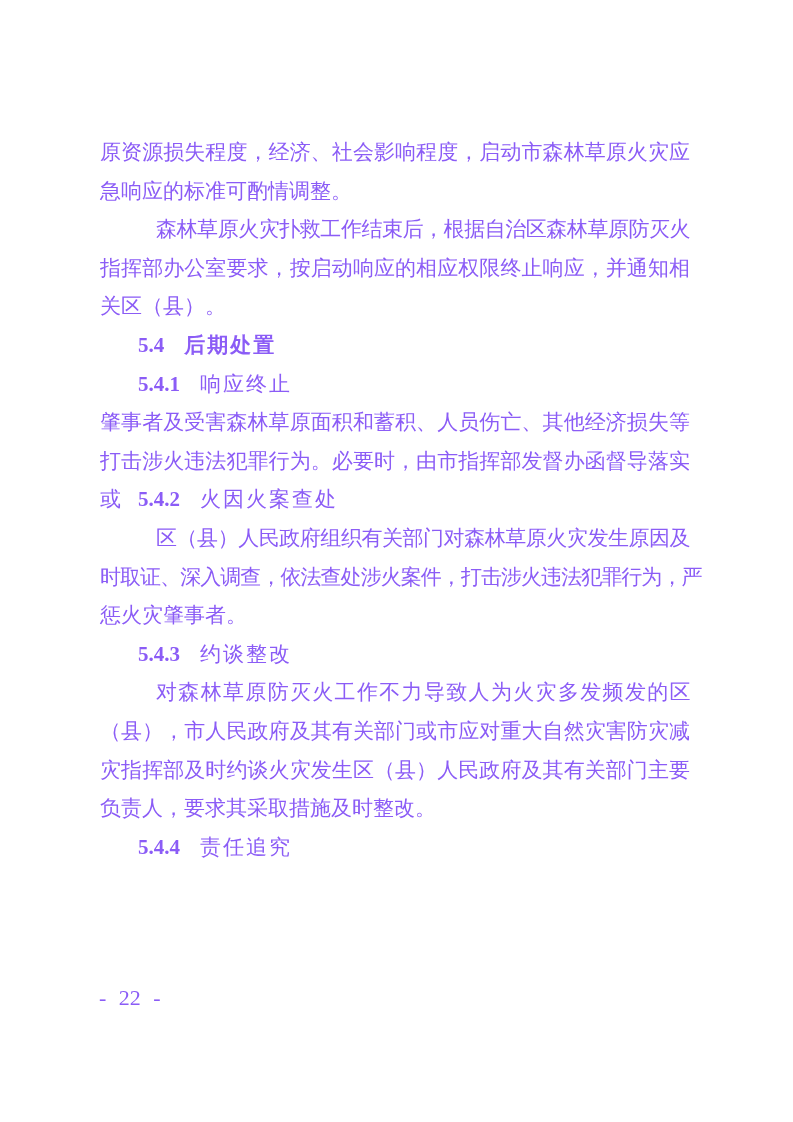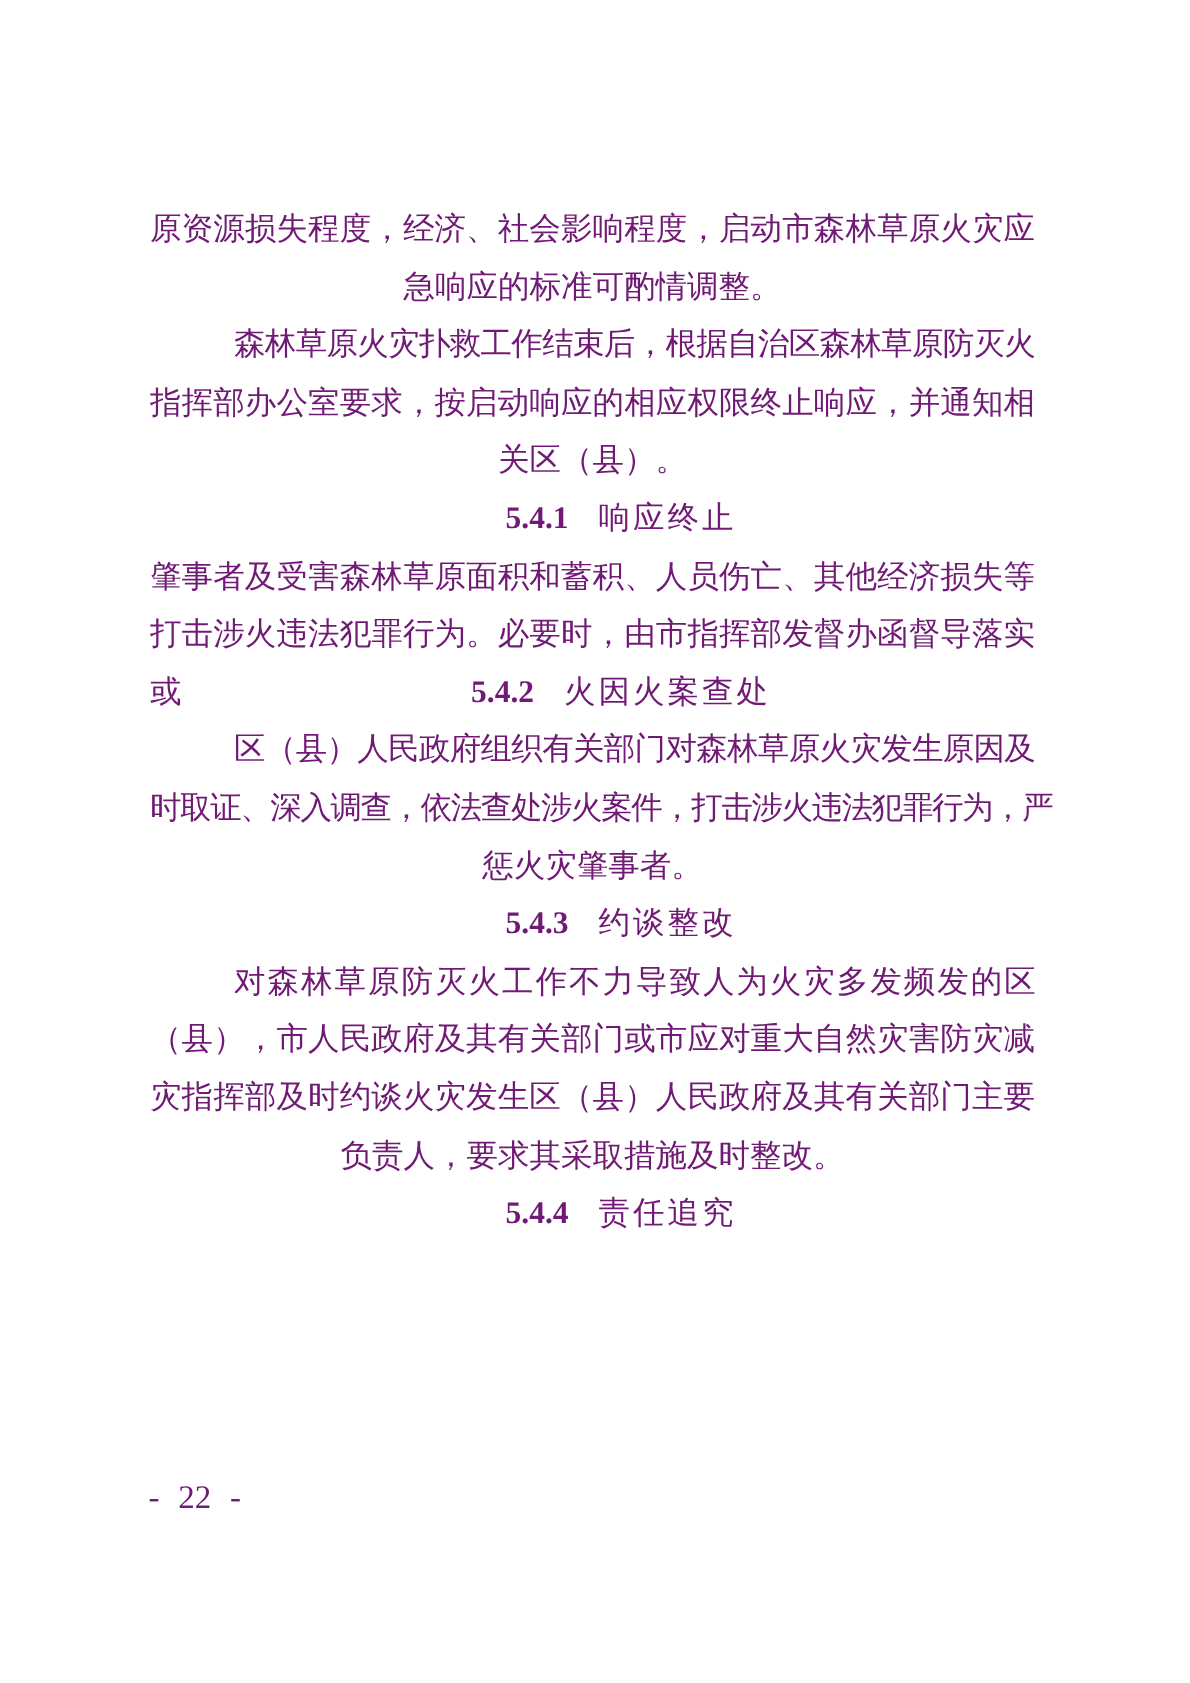--- a/index.html
+++ b/index.html
@@ -20,21 +20,20 @@
     position: absolute;
     left: 100px;
     top: 133px;
     width: 590px;
   }
   .line {
     height: 38.6px;
     line-height: 38.6px;
     font-size: 21px;
     overflow: visible;
-    text-align: center;
   }
   
   .jline {
     text-align: justify;
     text-align-last: justify;
     text-justify: inter-character;
   }
   
   .pstart {
     text-indent: 56px;
@@ -70,27 +69,28 @@
     height: 30px;
     line-height: 30px;
     font-size: 22px;
     word-spacing: 7px;
     font-family: "Liberation Serif", "DejaVu Serif", serif;
   }
 </style>
 </head>
 <body>
 
-<div class="page" style="background: rgb(255, 255, 255); color: #701a75;">
+<div class="page" style="background: rgb(255, 255, 255); color: #8b5cf6;">
   <div class="content" id="content">
       <div class="line jline">原资源损失程度，经济、社会影响程度，启动市森林草原火灾应</div>
       <div class="line">急响应的标准可酌情调整。</div>
       <div class="line jline pstart">森林草原火灾扑救工作结束后，根据自治区森林草原防灭火</div>
       <div class="line jline">指挥部办公室要求，按启动响应的相应权限终止响应，并通知相</div>
       <div class="line">关区（县）。</div>
+      <div class="line heading heading2"><span class="num">5.4</span><span class="title">后期处置</span></div>
       <div class="line heading heading3"><span class="num">5.4.1</span><span class="title">响应终止</span></div>
       <div class="line jline">肇事者及受害森林草原面积和蓄积、人员伤亡、其他经济损失等</div>
       <div class="line jline">打击涉火违法犯罪行为。必要时，由市指挥部发督办函督导落实或</div>
       <div class="line heading heading3"><span class="num">5.4.2</span><span class="title">火因火案查处</span></div>
       <div class="line jline pstart">区（县）人民政府组织有关部门对森林草原火灾发生原因及</div>
       <div class="line tight">时取证、深入调查，依法查处涉火案件，打击涉火违法犯罪行为，严</div>
       <div class="line">惩火灾肇事者。</div>
       <div class="line heading heading3"><span class="num">5.4.3</span><span class="title">约谈整改</span></div>
       <div class="line jline pstart">对森林草原防灭火工作不力导致人为火灾多发频发的区</div>
       <div class="line jline">（县），市人民政府及其有关部门或市应对重大自然灾害防灾减</div>

